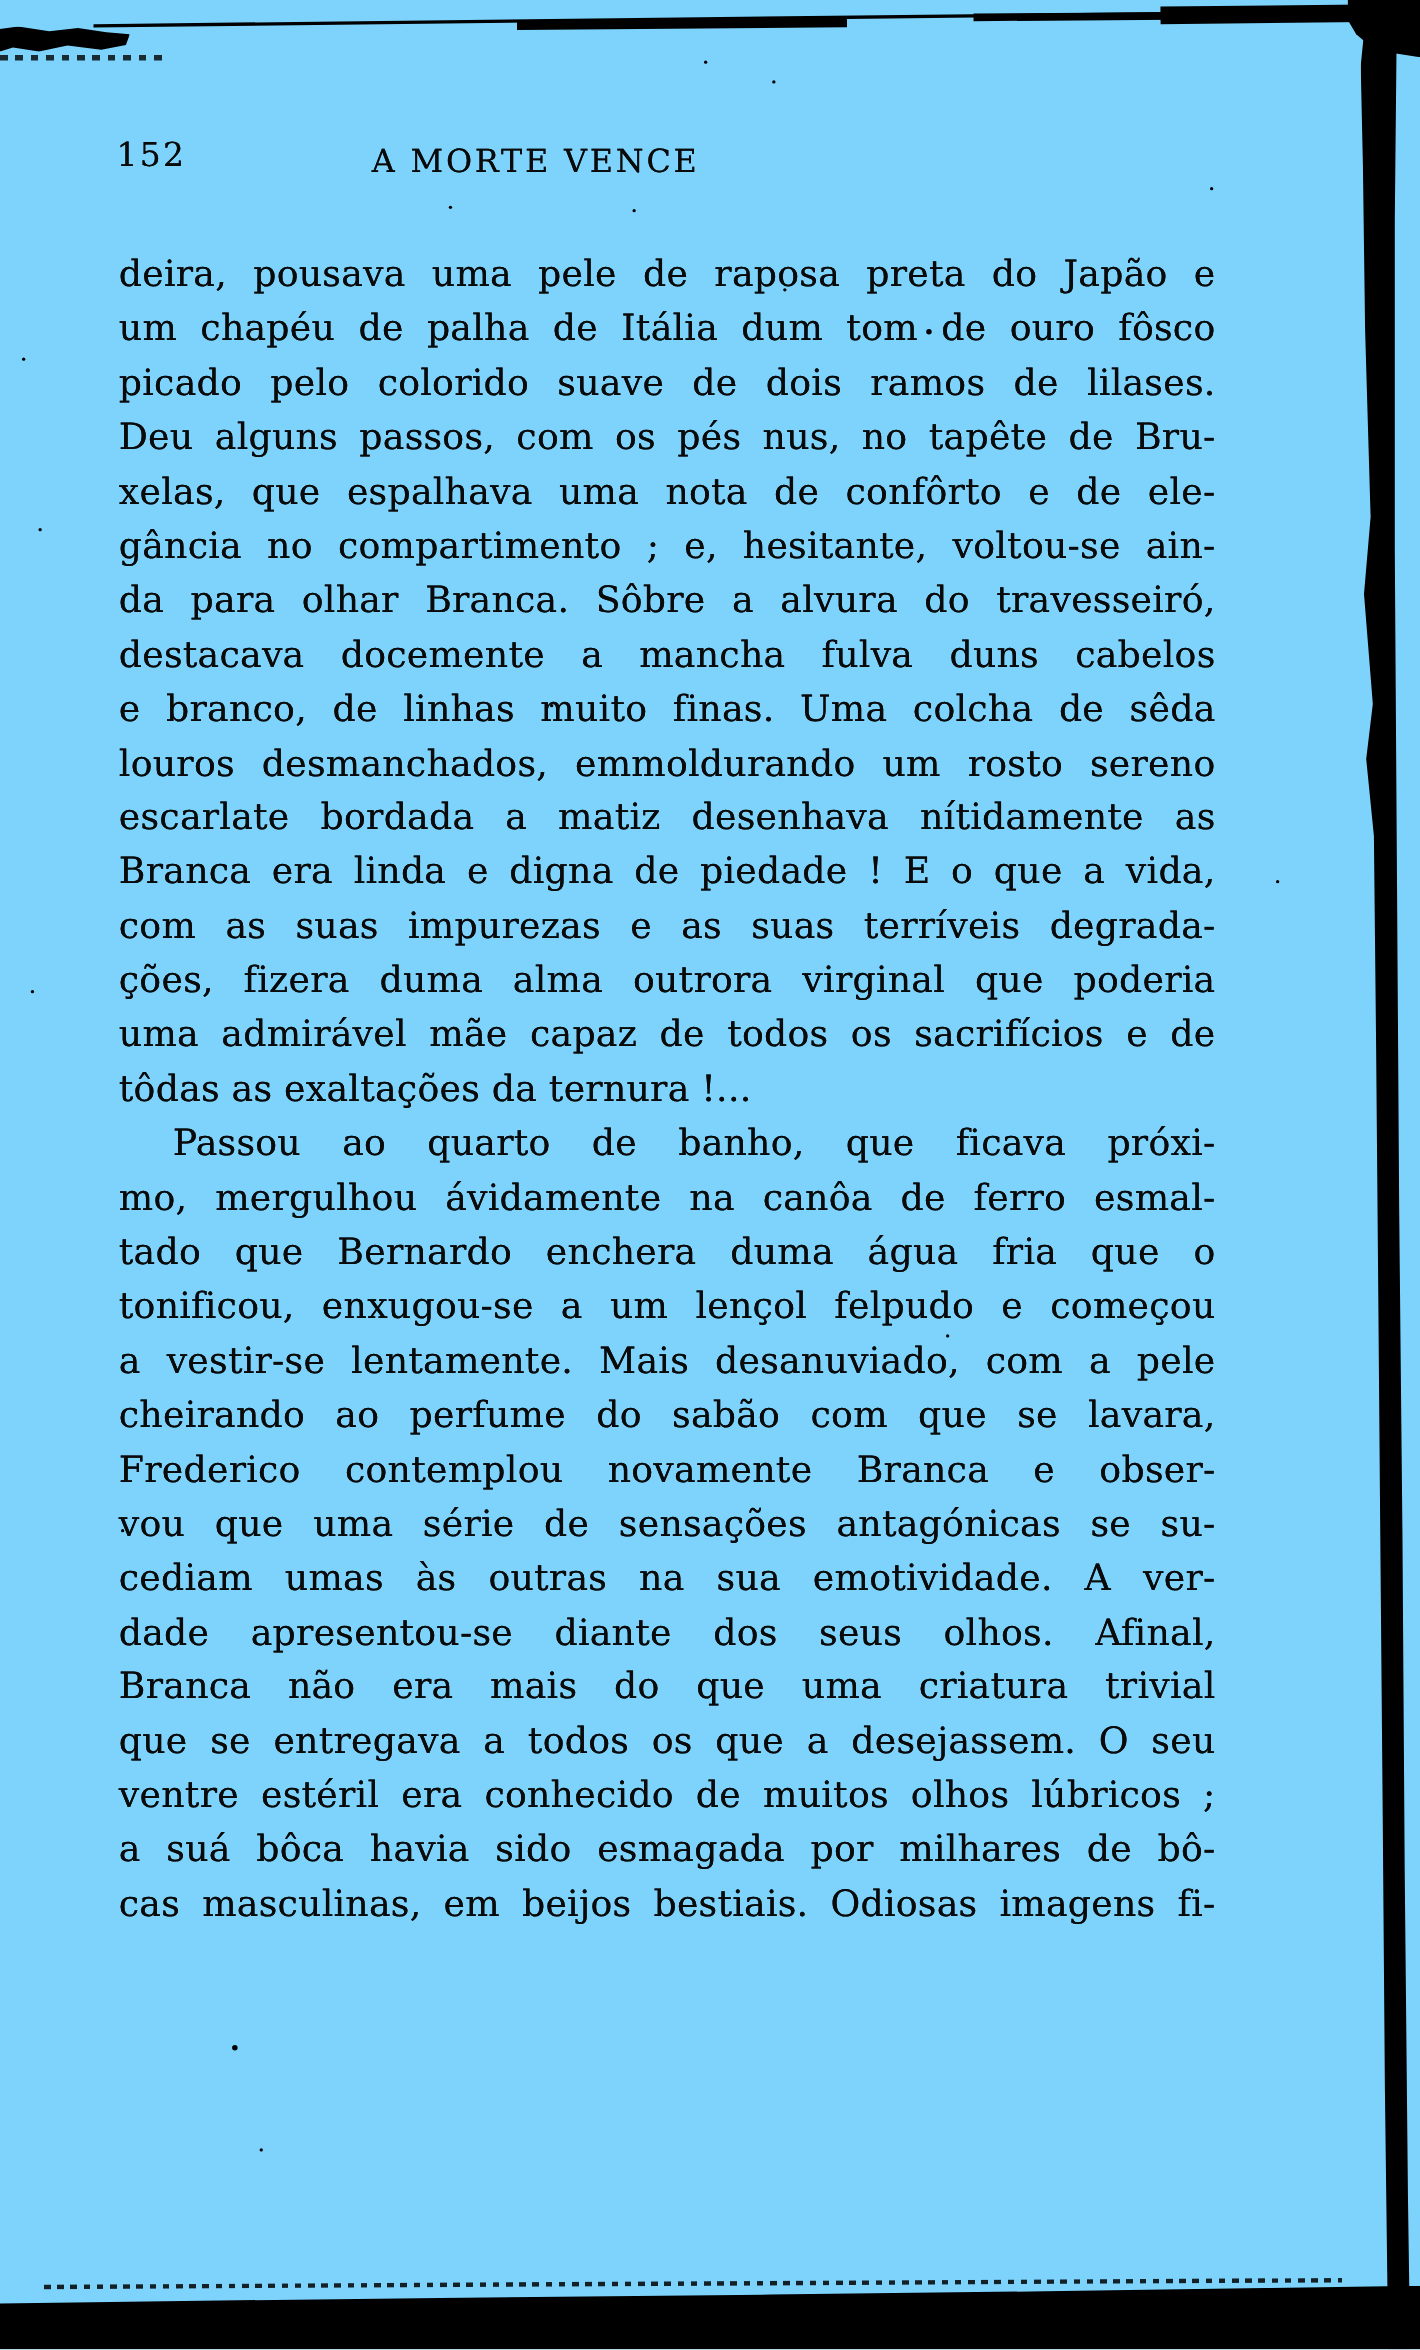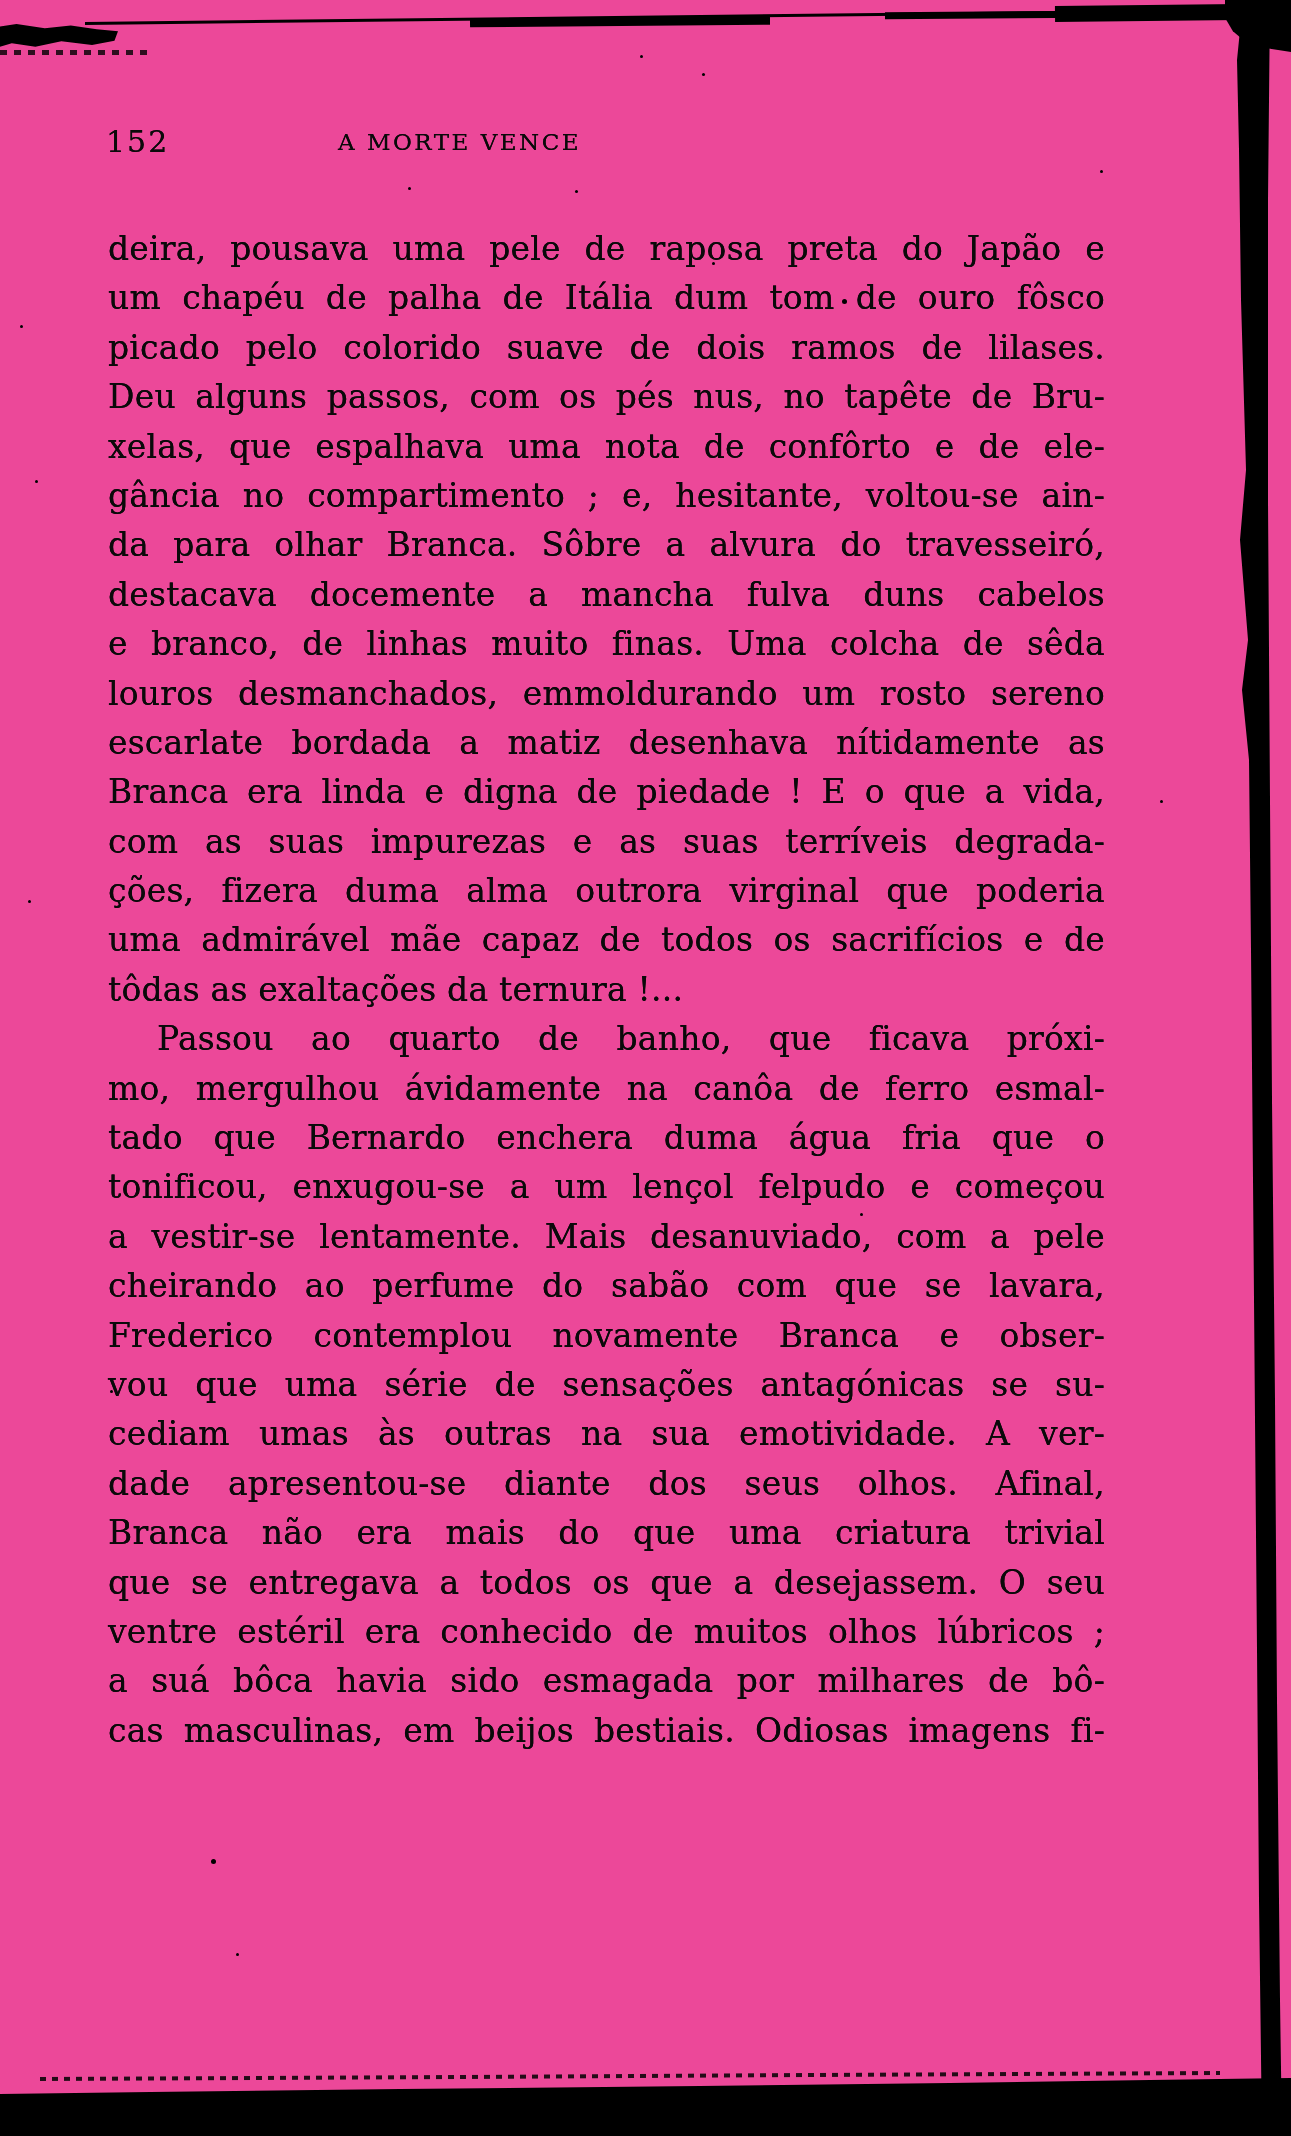--- a/index.html
+++ b/index.html
@@ -1,33 +1,33 @@
 <!DOCTYPE html>
 <html><head>
 <meta charset="utf-8">
 <style>
   html,body { margin:0; padding:0; background:#e8e8e8; }
   .page {
     position:relative;
     width:1291px; height:2136px;
     margin:0 auto;
-    background:#ec4899;
+    background:#7dd3fc;
     overflow:hidden;
     font-family:"DejaVu Serif", serif;
     color:#0a0a0a;
   }
   
   .page-number {
     position:absolute; left:106px; top:124px;
     font-size:30px; letter-spacing:2px;
     text-shadow:0 0 0.5px rgba(0,0,0,.85);
   }
   .running-title {
     position:absolute; left:338px; top:129px;
-    font-size:23px; letter-spacing:2.5px;
+    font-size:29px; letter-spacing:2.5px;
     text-shadow:0 0 0.5px rgba(0,0,0,.85);
     white-space:nowrap;
   }
   
   .text-block {
     position:absolute; left:108px; top:224px; width:997px;
   }
   .line {
     font-size:33px;
     line-height:49.4px;

